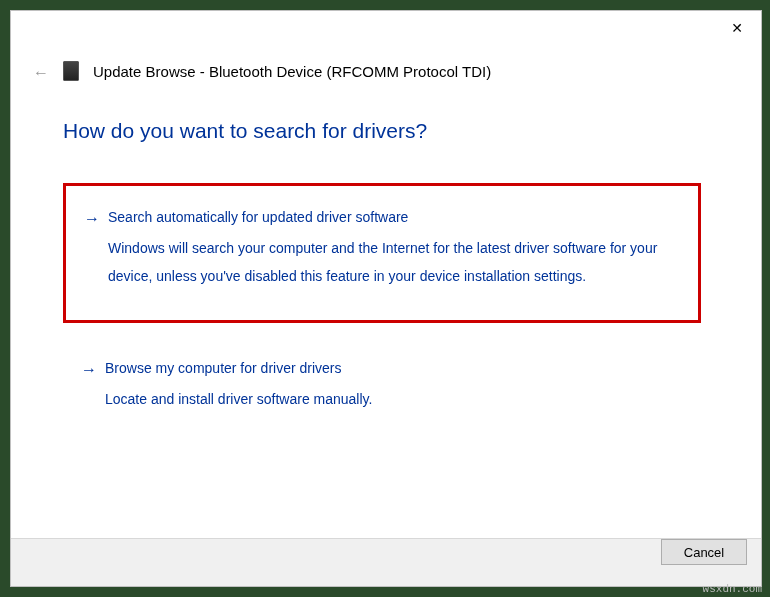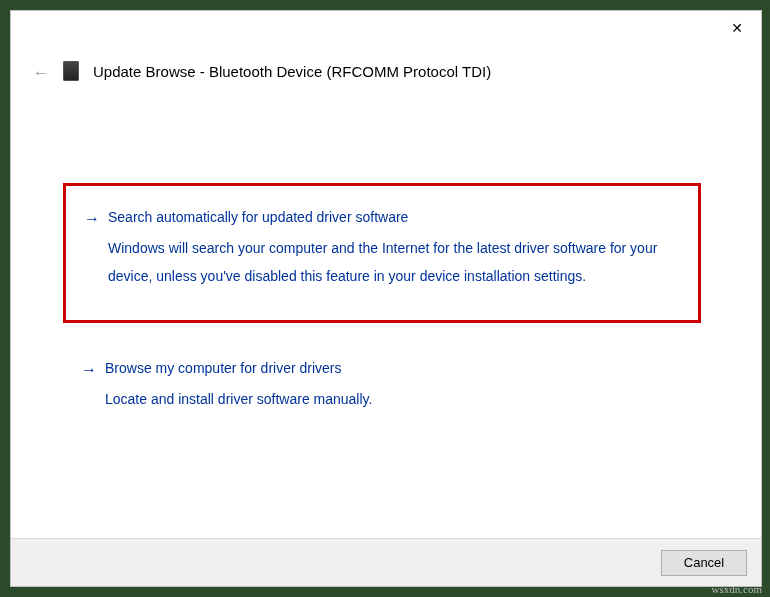--- a/index.html
+++ b/index.html
@@ -79,53 +79,54 @@
       font-size: 14px; color: #003399;
       line-height: 28px;
       max-width: 560px;
     }
     .footer {
       position: absolute;
       left: 0; right: 0; bottom: 0;
       height: 48px;
       border-top: 1px solid #d8d8d8;
       background: #f0f0f0;
-      display: flex; align-items: center; justify-content: flex-end;
+      display: flex; align-items: flex-start; justify-content: flex-end;
       padding-right: 14px;
     }
     .cancel-btn {
       min-width: 86px; height: 26px;
       background: #e1e1e1;
       border: 1px solid #adadad;
       font-size: 13px;
       cursor: pointer;
       font-family: inherit;
     }
     .watermark {
       position: absolute;
       bottom: 2px; right: 8px;
       font-size: 11px; color: #bbb;
-      font-family: Liberation Serif, serif;
+      font-family: Liberation Mono, monospace;
     }
   </style>
 </head>
 <body>
 
 <div class="window">
 
   <div class="close-btn">
     <span>✕</span>
   </div>
 
   <div class="header-row">
     <span class="back-arrow">←</span>
     <span class="dev-icon"></span>
     <span class="title">Update Browse - Bluetooth Device (RFCOMM Protocol TDI)</span>
   </div>
 
+  <div class="heading">How do you want to search for drivers?</div>
 
   <div class="options">
 
     <div class="option highlighted">
       <div class="opt-head">
         <span class="arrow-right">→</span>
         <span class="opt-title">Search automatically for updated driver software</span>
       </div>
       <div class="opt-desc">Windows will search your computer and the Internet for the latest driver software for your device, unless you've disabled this feature in your device installation settings.</div>
     </div>

